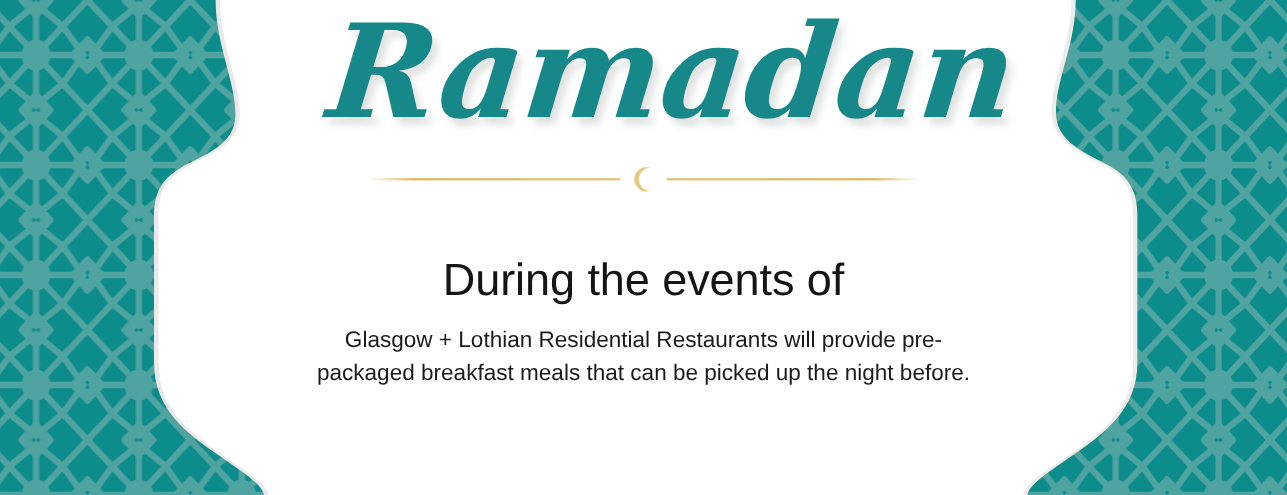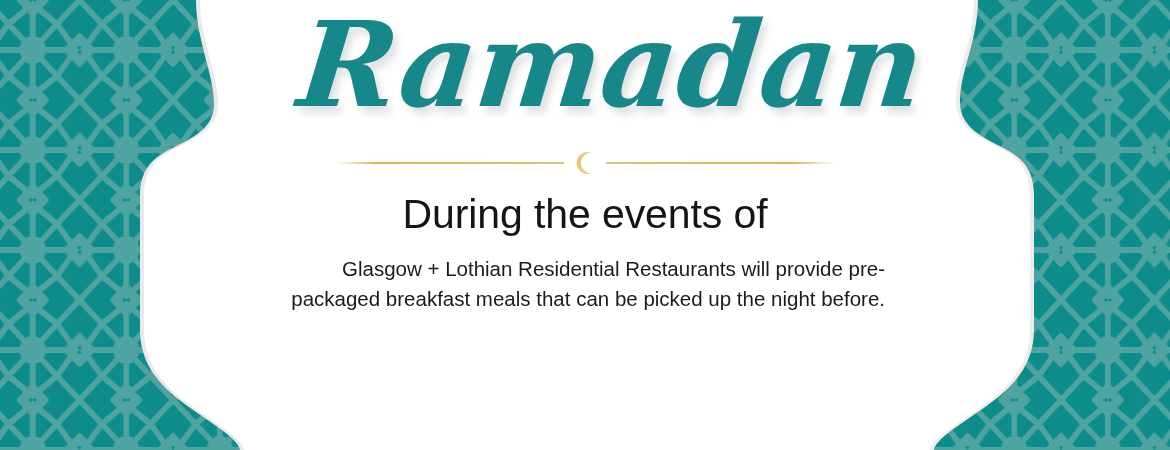--- a/index.html
+++ b/index.html
@@ -82,26 +82,26 @@
   
   #heading {
     margin-top: 10px;
     text-align: center;
     color: #151515;
     font-size: 41px;
     line-height: 1.28;
     font-weight: 400;
     letter-spacing: -0.1px;
   }
-  #heading .line { display: block; white-space: nowrap; }
+  #heading .line { display: block; white-space: nowrap; margin-top: 40px; }
 
   #body-text {
     margin-top: 14px;
     width: 600px;
-    text-align: right;
+    text-align: center;
     color: #1b1b1b;
     font-size: 20.5px;
     line-height: 1.45;
     font-weight: 400;
   }
   #body-text .line { display: block; white-space: nowrap; }
 </style>
 </head>
 <body>
 

